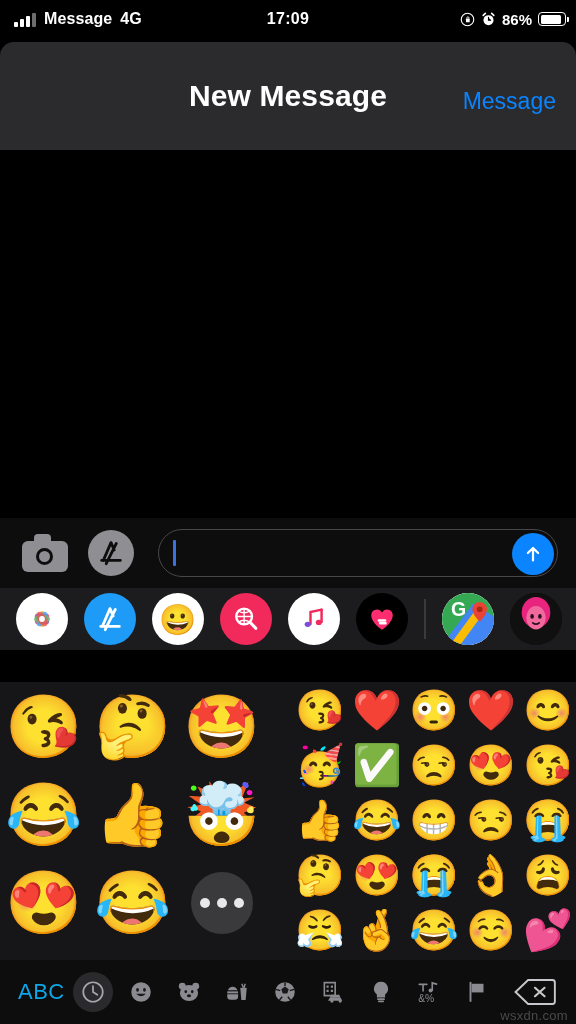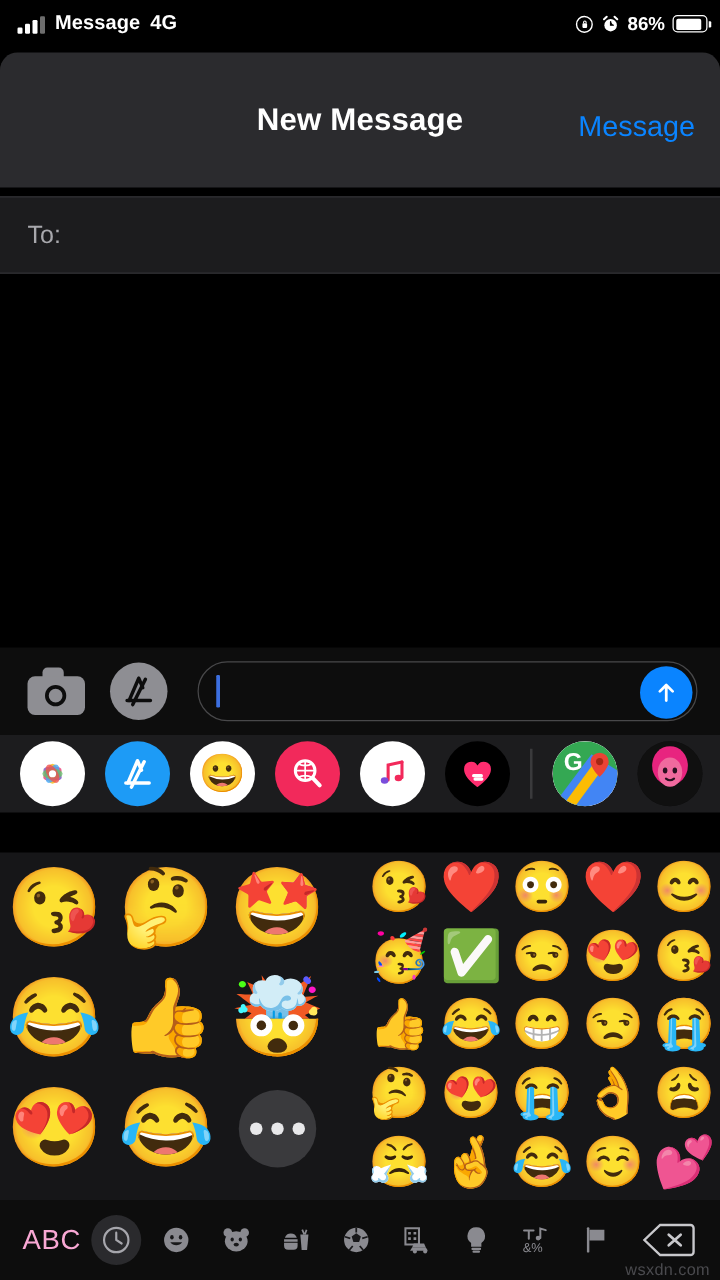--- a/index.html
+++ b/index.html
@@ -44,21 +44,21 @@
   .batt-fill{ height:100%; background:#fff; border-radius:1.5px; width:90%; }
 
   
   .sheet{
     position:absolute; top:42px; left:0; width:576px; height:108px;
     background:#2b2b2e; border-radius:14px 14px 0 0;
   }
   .nav-title{
     position:absolute; top:42px; left:0; width:576px; height:108px;
     display:flex; align-items:center; justify-content:center;
-    color:#fff; font-size:25px; font-weight:700; letter-spacing:.1px;
+    color:#fff; font-size:30px; font-weight:700; letter-spacing:.1px;
     pointer-events:none;
   }
   .nav-cancel{
     position:absolute; top:88px; right:20px;
     color:#0a84ff; font-size:23px; font-weight:400;
     background:none; border:none; cursor:pointer; font-family:inherit;
   }
 
   
   .to-row{
@@ -173,21 +173,21 @@
     display:flex; align-items:center; justify-content:center;
     font-size:40px; line-height:1; cursor:pointer;
   }
 
   
   .kbtoolbar{
     position:absolute; bottom:0; left:0; width:576px; height:64px;
     background:#0d0d0d; display:flex; align-items:center;
   }
   .abc-key{
-    margin-left:18px; color:#f9a8d4; font-size:22px;
+    margin-left:18px; color:#0ea5e9; font-size:22px;
     font-weight:500; letter-spacing:.5px; cursor:pointer;
     background:none; border:none; font-family:inherit;
   }
   .kb-cat{
     width:40px; height:40px; margin-left:8px;
     display:flex; align-items:center; justify-content:center;
     border-radius:50%; cursor:pointer; flex:0 0 auto;
     color:#8a8a90; font-size:23px; line-height:1;
   }
   .kb-cat.active{ background:#2a2a2d; }
@@ -211,20 +211,21 @@
     <div class="sb-left">
       <span class="bars">
           <i style="background: rgb(255, 255, 255);"></i>
           <i style="background: rgb(255, 255, 255);"></i>
           <i style="background: rgb(255, 255, 255);"></i>
           <i style="background: rgb(109, 109, 109);"></i>
         </span>
       <span class="carrier">Message</span>
       <span class="nettype">4G</span>
     </div>
+    <div class="sb-time">17:09</div>
     <div class="sb-right">
       <svg class="ico-rotlock" viewBox="0 0 24 24">
         <circle cx="12" cy="12" r="10" fill="none" stroke="#fff" stroke-width="1.8"></circle>
         <rect x="9.5" y="10.5" width="6" height="6" rx="1" fill="#fff"></rect>
         <path d="M11 10.5V9.2a1.6 1.6 0 0 1 3.2 0v1.3" fill="none" stroke="#fff" stroke-width="1.4"></path>
       </svg>
       <svg class="ico-alarm" viewBox="0 0 24 24">
         <circle cx="12" cy="13" r="8" fill="#fff"></circle>
         <path d="M3.5 5.5 7 2.2M20.5 5.5 17 2.2" stroke="#fff" stroke-width="2.6" stroke-linecap="round"></path>
         <path d="M12 8.5V13h3.4" stroke="#000" stroke-width="1.8" stroke-linecap="round"></path>
@@ -233,24 +234,20 @@
       <span class="batt">
           <span class="batt-fill" style="width: 90%;"></span>
         </span>
     </div>
   </div>
 
   <div class="sheet"></div>
   <div class="nav-title">New Message</div>
   <button class="nav-cancel">Message</button>
 
-  <div class="to-row">
-    <span class="to-label">To:</span>
-    <span class="to-caret"></span>
-  </div>
 
   <div class="convo"></div>
 
   <div class="compose">
     <div class="cam-btn">
       <span class="cam-hump"></span>
         <span class="cam-body"></span>
         <span class="cam-lens"></span>
     </div>
     <div class="appstore-btn">

